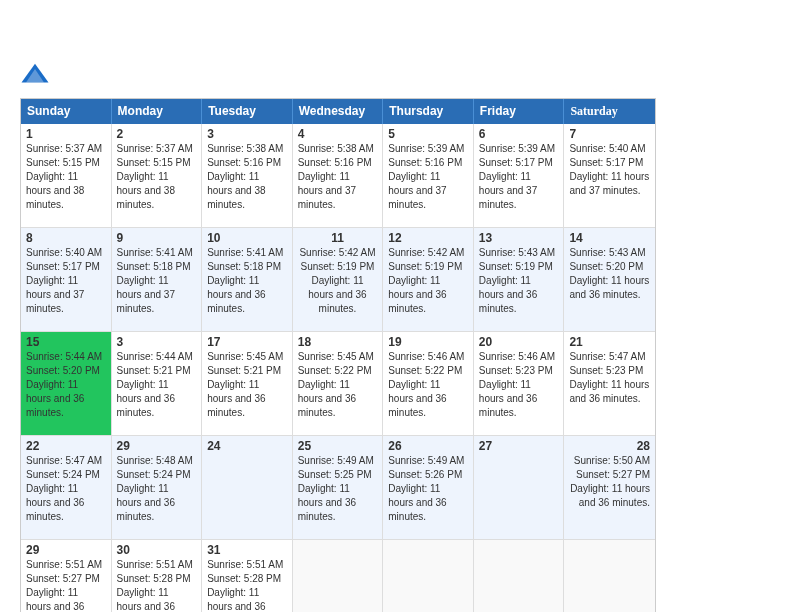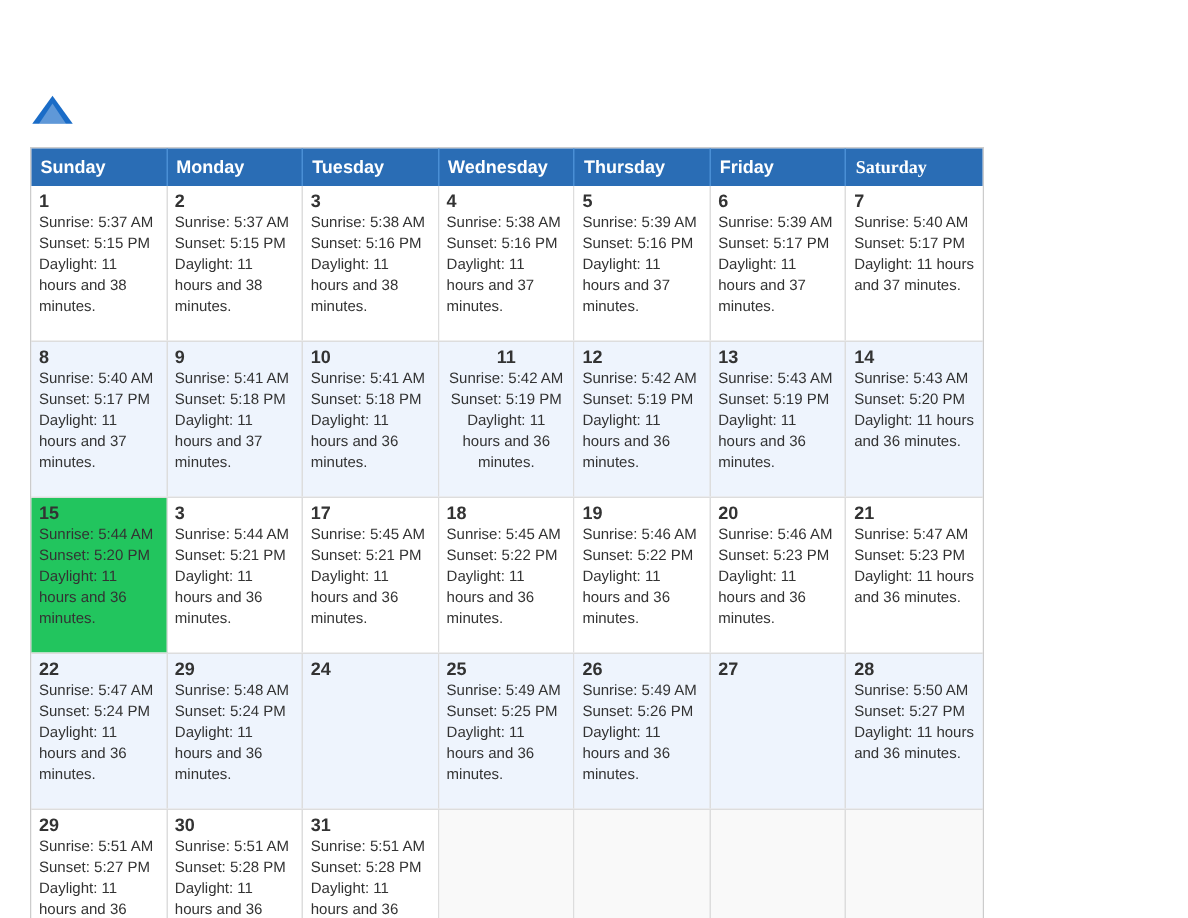--- a/index.html
+++ b/index.html
@@ -321,21 +321,21 @@
           <div class="cal-cell" style="background: rgb(238, 244, 253);">
             <span class="day-num">26</span>
             <div class="info">Sunrise: 5:49 AM
 Sunset: 5:26 PM
 Daylight: 11 hours
 and 36 minutes.</div>
           </div>
           <div class="cal-cell" style="background: rgb(238, 244, 253);">
             <span class="day-num">27</span>
           </div>
-          <div class="cal-cell" style="background: rgb(238, 244, 253);">
+          <div class="cal-cell" style="background: rgb(238, 244, 253); text-align: right;">
             <span class="day-num">28</span>
             <div class="info">Sunrise: 5:50 AM
 Sunset: 5:27 PM
 Daylight: 11 hours
 and 36 minutes.</div>
           </div>
         </div>
         <div class="cal-row">
           <div class="cal-cell" style="background: rgb(255, 255, 255);">
             <span class="day-num">29</span>

